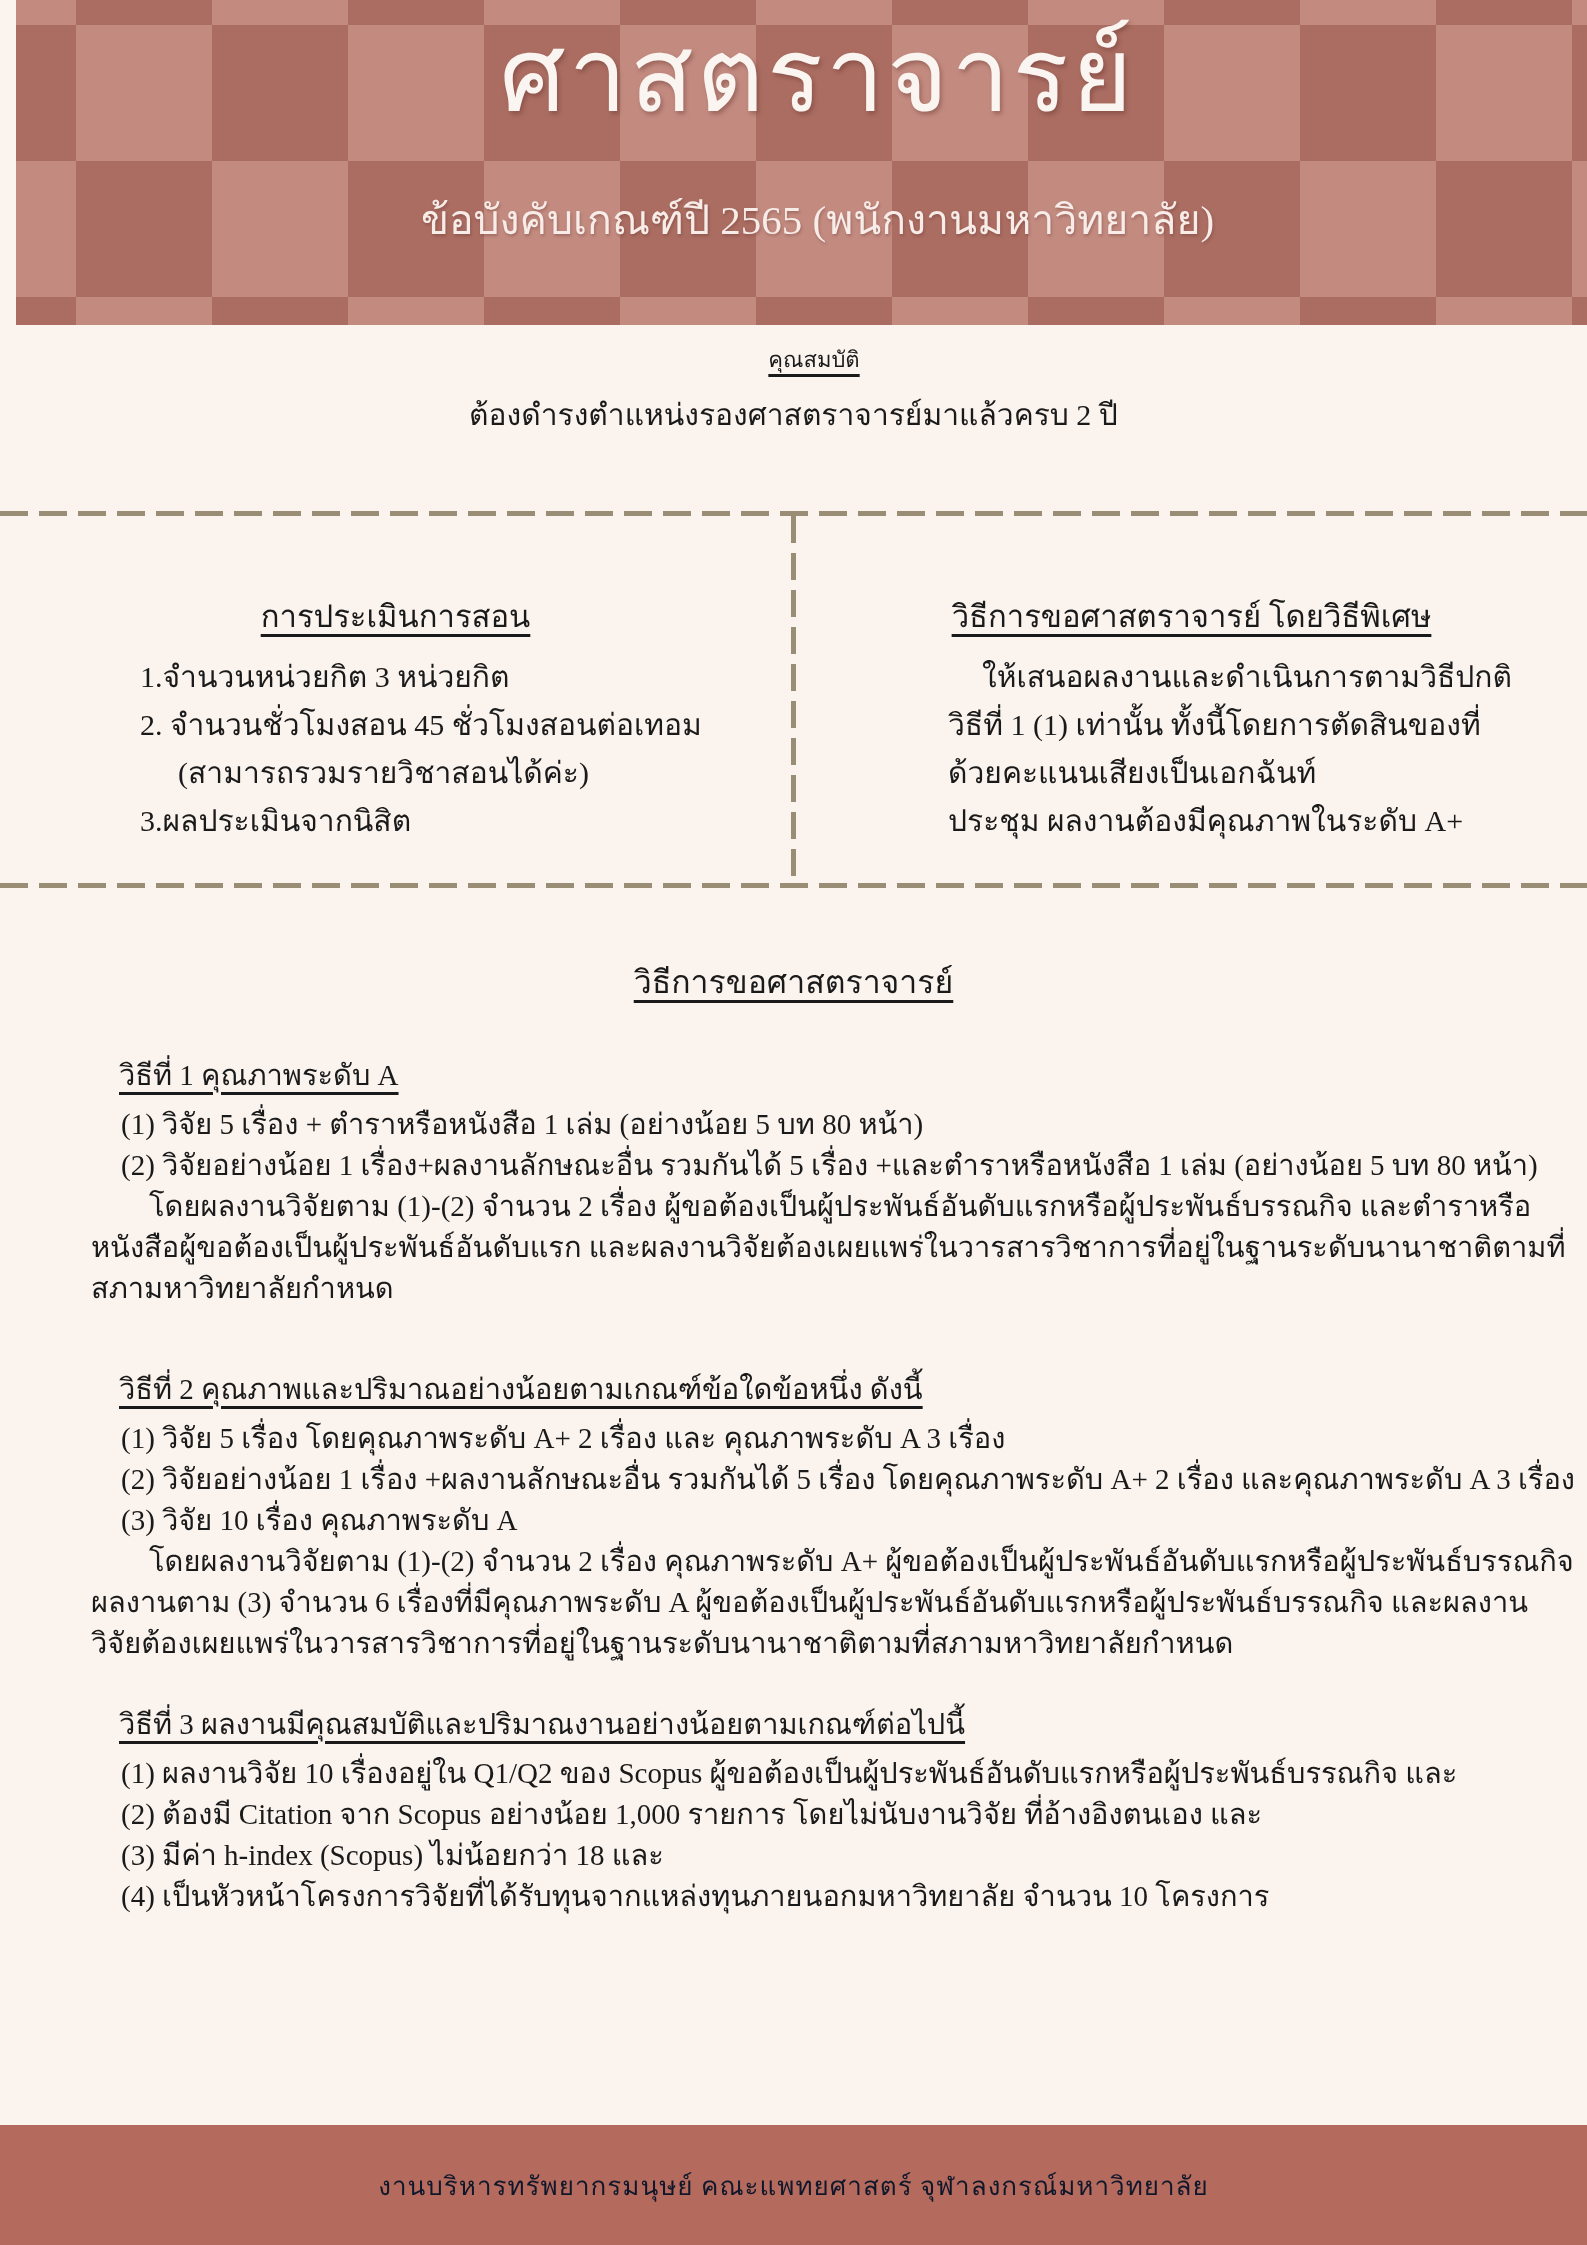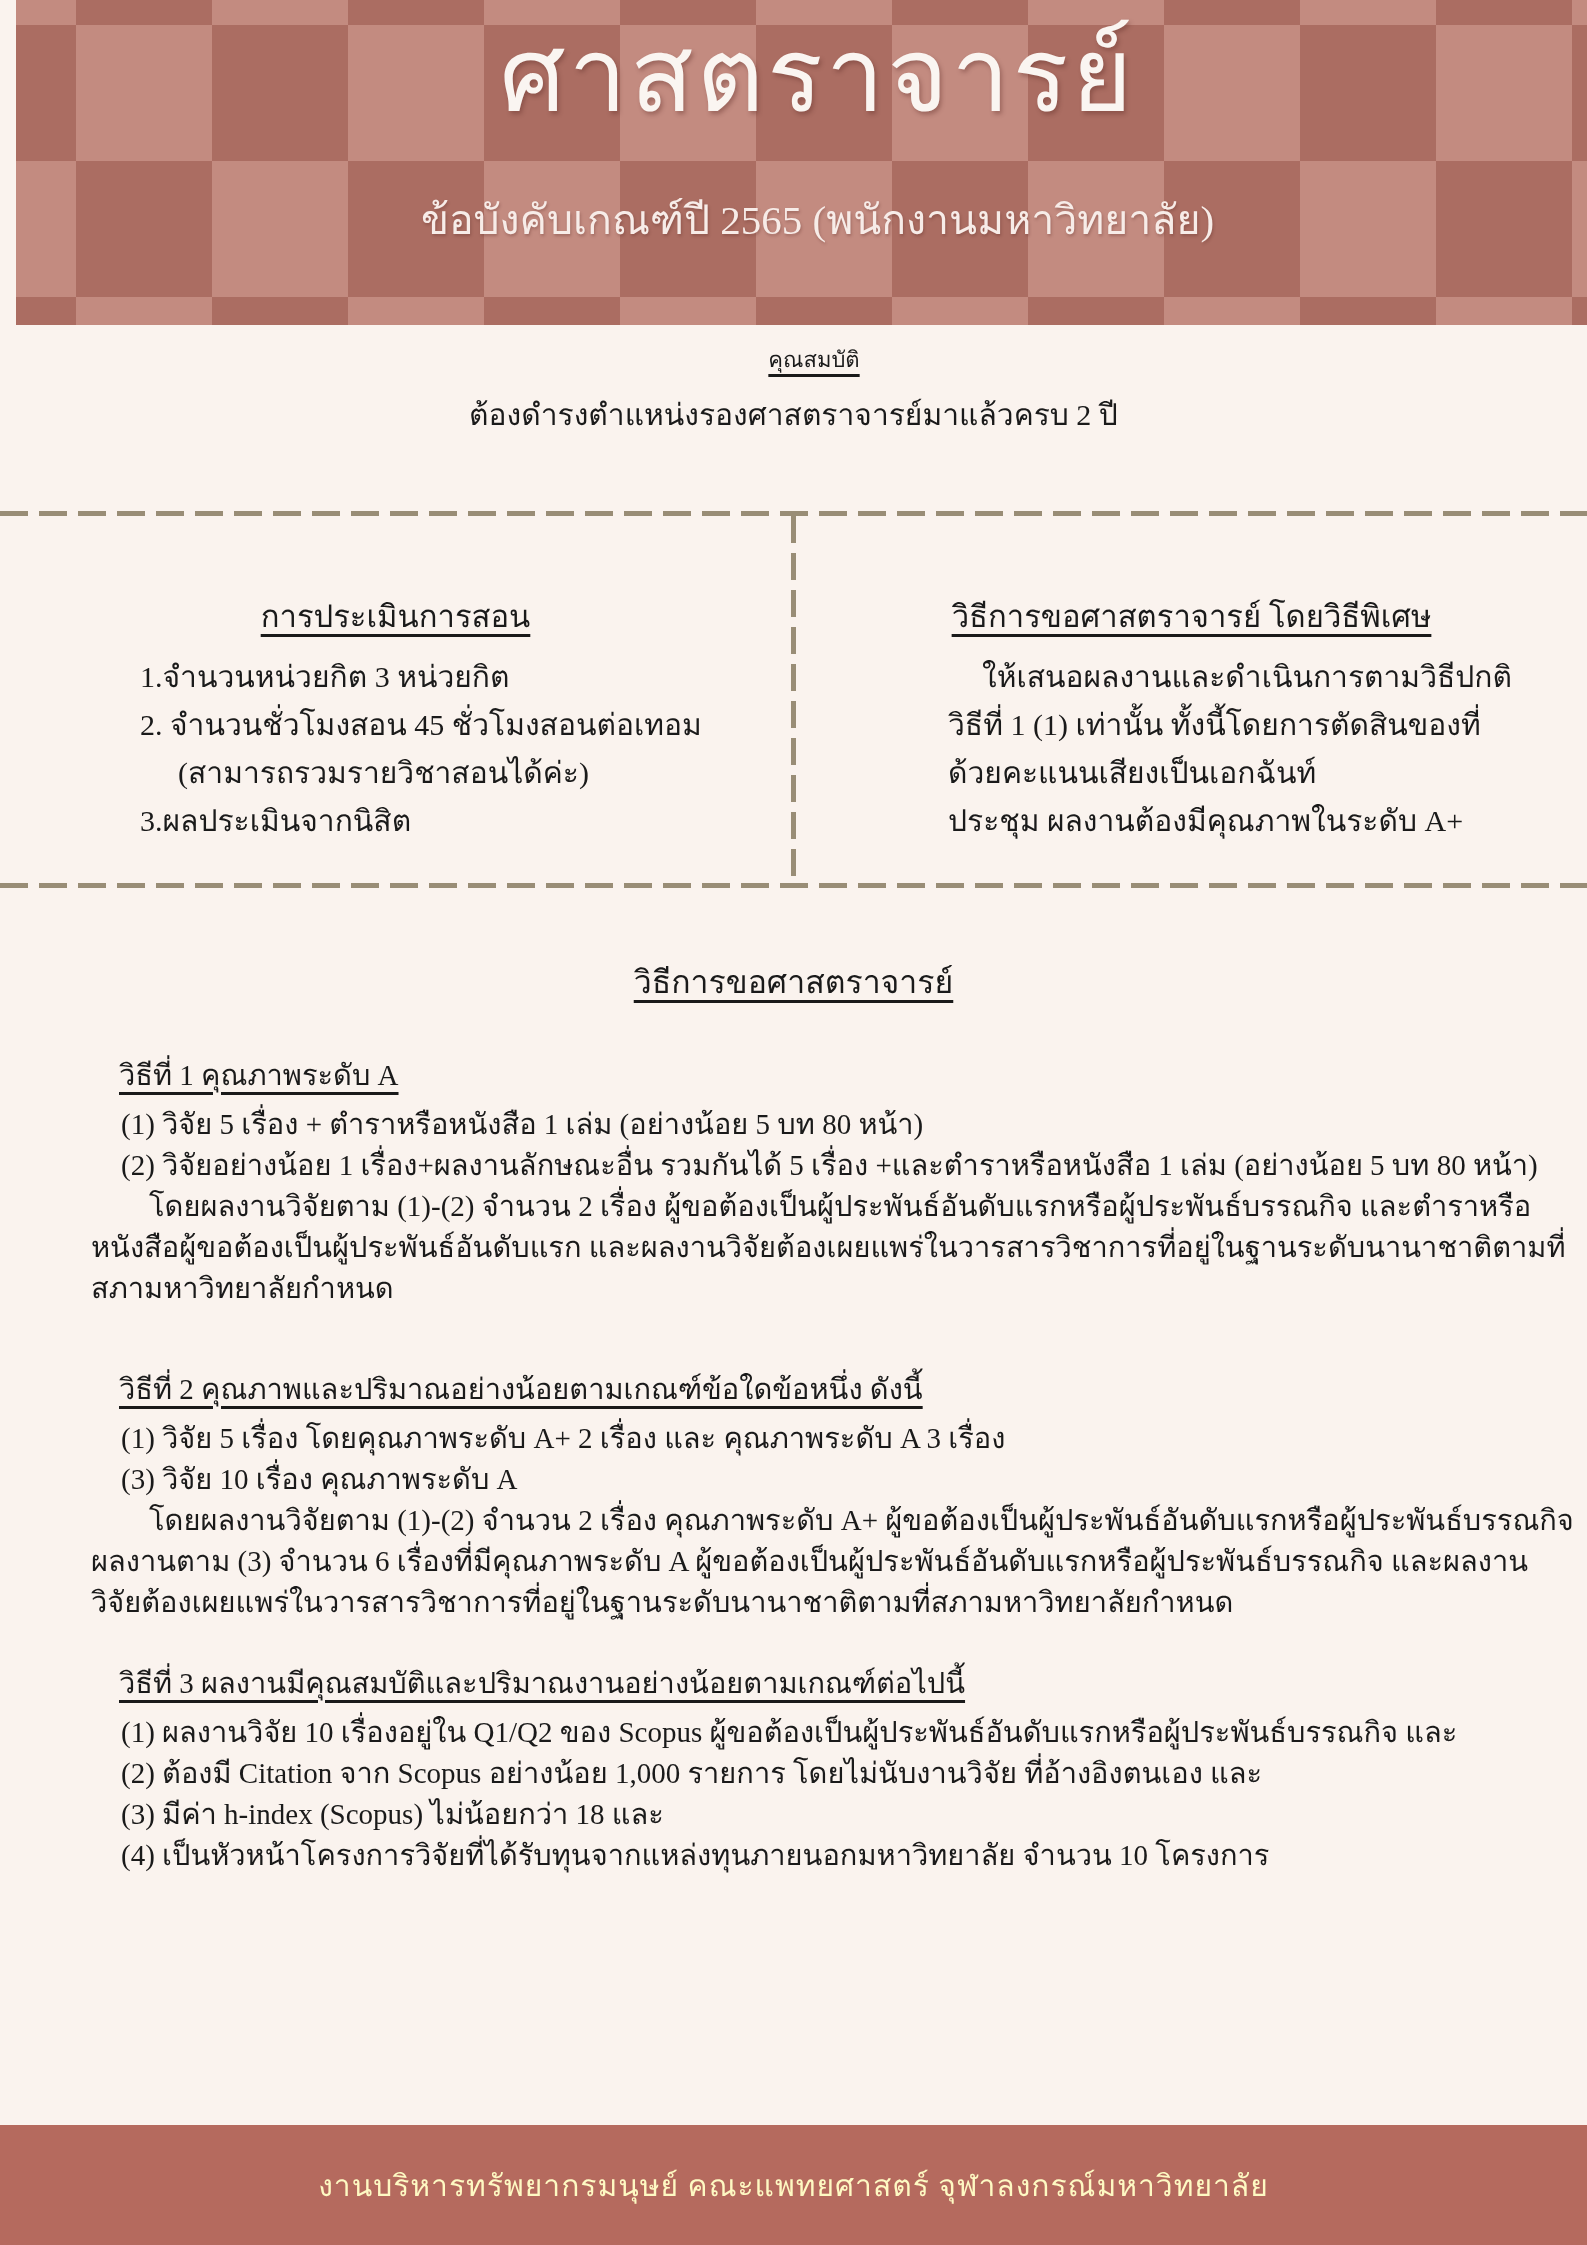--- a/index.html
+++ b/index.html
@@ -78,21 +78,21 @@
   }
   .m-line { white-space:nowrap; }
   .m-line.num { padding-left:30px; }
   .m-line.cont1 { text-indent:58px; }
 
   
   .footer {
     position:absolute; left:0; bottom:0; width:100%; height:120px;
     background:#b56a5e; display:flex; align-items:center; justify-content:center;
   }
-  .footer-text { font-size:30px; color:#fef9c3; letter-spacing:1px; }
+  .footer-text { font-size:26px; color:#0f172a; letter-spacing:1px; }
 </style>
 </head>
 <body>
 
 <div class="page">
 
   <header class="banner">
     <h1 class="banner-title">ศาสตราจารย์</h1>
     <div class="banner-subtitle">ข้อบังคับเกณฑ์ปี 2565 (พนักงานมหาวิทยาลัย)</div>
   </header>
@@ -138,20 +138,21 @@
       <div class="m-line num">(1) วิจัย 5 เรื่อง + ตำราหรือหนังสือ 1 เล่ม (อย่างน้อย 5 บท 80 หน้า)</div>
       <div class="m-line num">(2) วิจัยอย่างน้อย 1 เรื่อง+ผลงานลักษณะอื่น รวมกันได้ 5 เรื่อง +และตำราหรือหนังสือ 1 เล่ม (อย่างน้อย 5 บท 80 หน้า)</div>
       <div class="m-line cont1">โดยผลงานวิจัยตาม (1)-(2) จำนวน 2 เรื่อง ผู้ขอต้องเป็นผู้ประพันธ์อันดับแรกหรือผู้ประพันธ์บรรณกิจ และตำราหรือ</div>
       <div class="m-line">หนังสือผู้ขอต้องเป็นผู้ประพันธ์อันดับแรก และผลงานวิจัยต้องเผยแพร่ในวารสารวิชาการที่อยู่ในฐานระดับนานาชาติตามที่</div>
       <div class="m-line">สภามหาวิทยาลัยกำหนด</div>
     </div>
 
     <div class="method method-2">
       <div class="method-heading">วิธีที่ 2  คุณภาพและปริมาณอย่างน้อยตามเกณฑ์ข้อใดข้อหนึ่ง ดังนี้</div>
       <div class="m-line num">(1) วิจัย 5 เรื่อง โดยคุณภาพระดับ A+ 2 เรื่อง และ คุณภาพระดับ A 3 เรื่อง</div>
+      <div class="m-line num">(2) วิจัยอย่างน้อย 1 เรื่อง +ผลงานลักษณะอื่น รวมกันได้ 5 เรื่อง โดยคุณภาพระดับ A+ 2 เรื่อง และคุณภาพระดับ A 3 เรื่อง</div>
       <div class="m-line num">(3) วิจัย 10 เรื่อง คุณภาพระดับ A</div>
       <div class="m-line cont1">โดยผลงานวิจัยตาม (1)-(2) จำนวน 2 เรื่อง คุณภาพระดับ A+ ผู้ขอต้องเป็นผู้ประพันธ์อันดับแรกหรือผู้ประพันธ์บรรณกิจ</div>
       <div class="m-line">ผลงานตาม (3) จำนวน 6 เรื่องที่มีคุณภาพระดับ A ผู้ขอต้องเป็นผู้ประพันธ์อันดับแรกหรือผู้ประพันธ์บรรณกิจ และผลงาน</div>
       <div class="m-line">วิจัยต้องเผยแพร่ในวารสารวิชาการที่อยู่ในฐานระดับนานาชาติตามที่สภามหาวิทยาลัยกำหนด</div>
     </div>
 
     <div class="method method-3">
       <div class="method-heading">วิธีที่ 3 ผลงานมีคุณสมบัติและปริมาณงานอย่างน้อยตามเกณฑ์ต่อไปนี้</div>
       <div class="m-line num">(1) ผลงานวิจัย 10 เรื่องอยู่ใน Q1/Q2 ของ Scopus ผู้ขอต้องเป็นผู้ประพันธ์อันดับแรกหรือผู้ประพันธ์บรรณกิจ และ</div>
       <div class="m-line num">(2) ต้องมี Citation จาก Scopus อย่างน้อย 1,000 รายการ โดยไม่นับงานวิจัย ที่อ้างอิงตนเอง และ</div>

